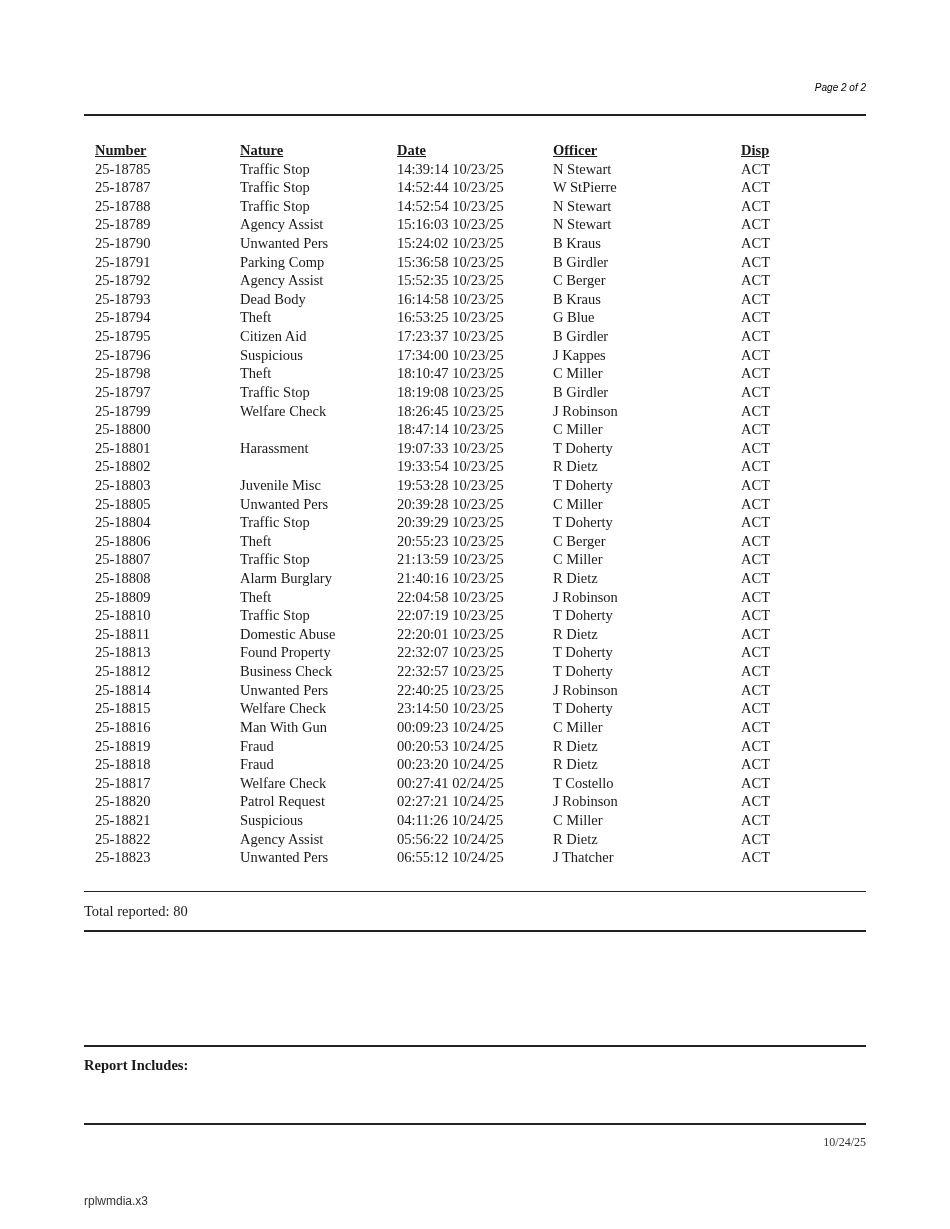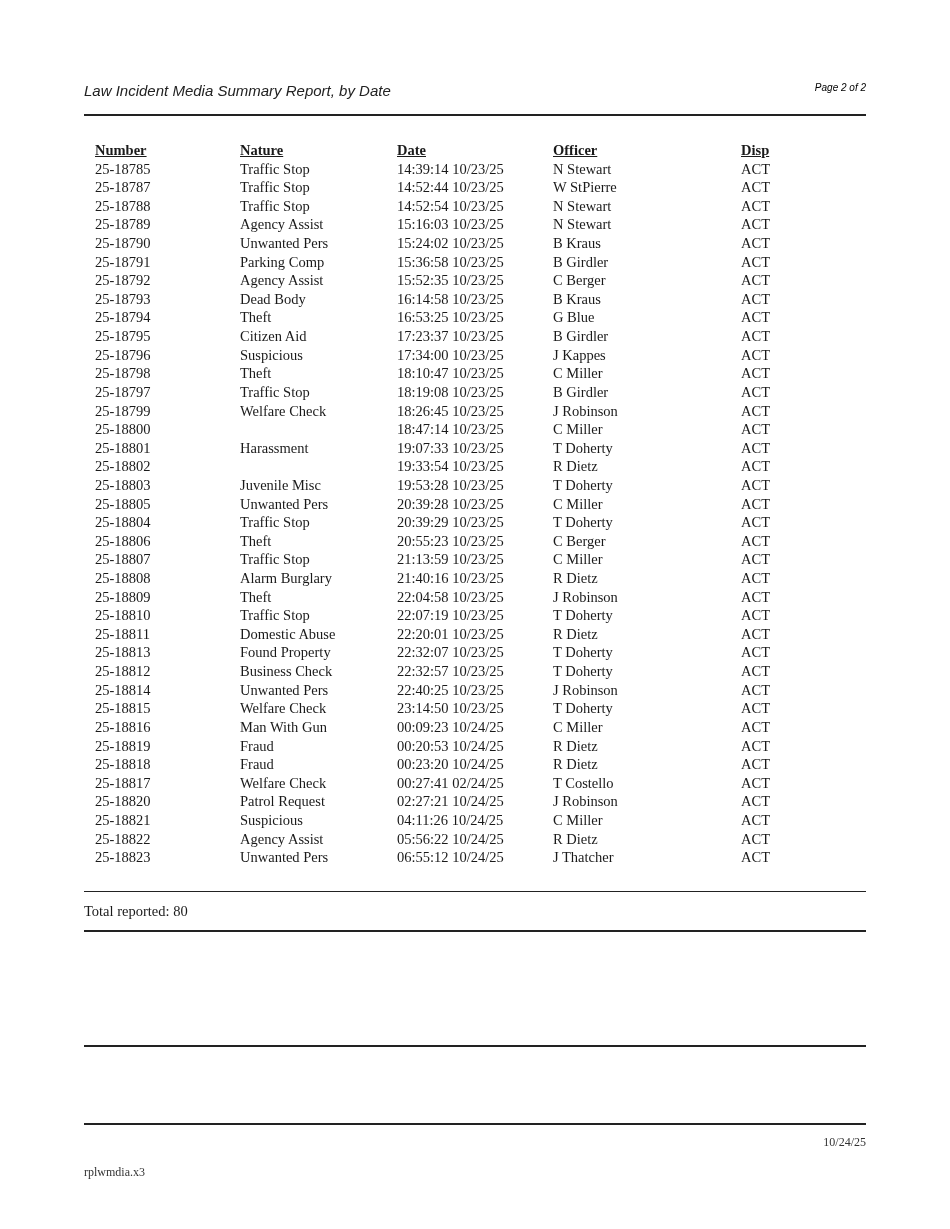--- a/index.html
+++ b/index.html
@@ -14,28 +14,27 @@
     .row span { position: absolute; top: 0; }
     .c1 { left: 11px; }
     .c2 { left: 156px; }
     .c3 { left: 313px; }
     .c4 { left: 469px; }
     .c5 { left: 625px; margin-left: 32px; }
     .head span { font-weight: bold; text-decoration: underline; }
     .total { position: absolute; left: 84px; top: 903px; font-family: "Liberation Serif", serif; font-size: 14.5px; }
     .includes { position: absolute; left: 84px; top: 1056px; width: 782px; font-family: "Liberation Serif", serif; font-size: 14.5px; line-height: 18.5px; }
     .includes .label { font-weight: bold; display: block; }
-    .footer-left { position: absolute; left: 84px; top: 1165px; font-family: Liberation Serif, serif; font-size: 12px; color: #333; text-align: right; }
+    .footer-left { position: absolute; left: 84px; top: 1194px; font-family: Liberation Sans, sans-serif; font-size: 12px; color: #333; text-align: right; }
     .footer-right { position: absolute; right: 84px; top: 1135px; font-family: "Liberation Serif", serif; font-size: 12px; color: #333; }
   </style>
 </head>
 <body>
 
 <div class="page-header">
-  <span class="title">Law Incident Media Summary Report, by Date</span>
   <span class="pageno">Page 2 of 2</span>
 </div>
 
 <div class="rule" style="top:114px;"></div>
 
 <div class="table">
   <div class="row head">
     <span class="c1">Number</span>
     <span class="c2">Nature</span>
     <span class="c3">Date</span>
@@ -311,17 +310,18 @@
       </div>
     </div>
 </div>
 
 <div class="rule thin" style="top:891px;"></div>
 <div class="total">Total reported: 80</div>
 <div class="rule" style="top:930px;"></div>
 
 <div class="rule" style="top:1045px;"></div>
 <div class="includes">
+  <span class="label">Report Includes:</span>
 </div>
 <div class="rule" style="top:1123px;"></div>
 
 <div class="footer-left">rplwmdia.x3</div>
 <div class="footer-right">10/24/25</div>
 
 </body></html>

